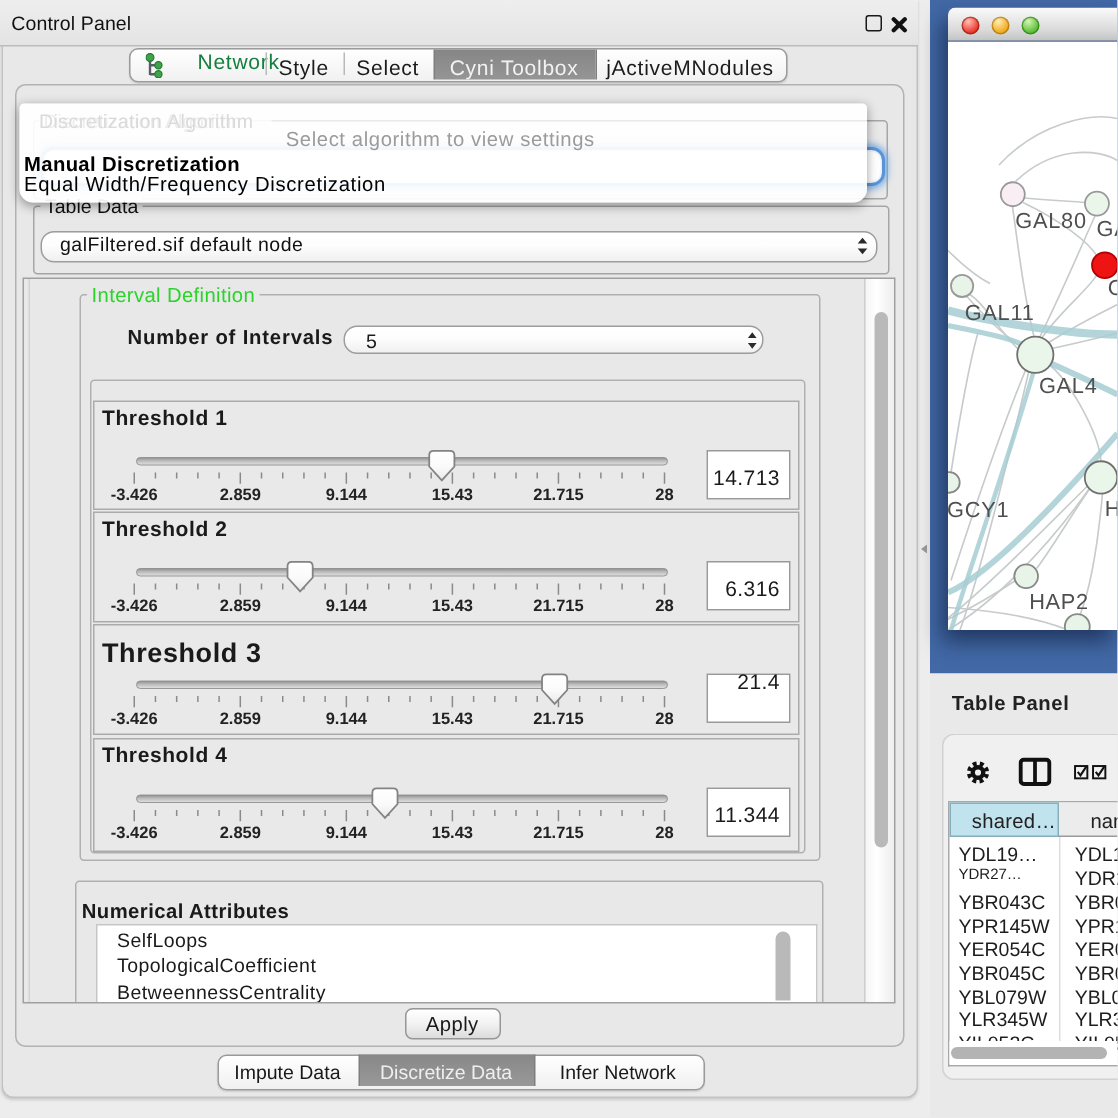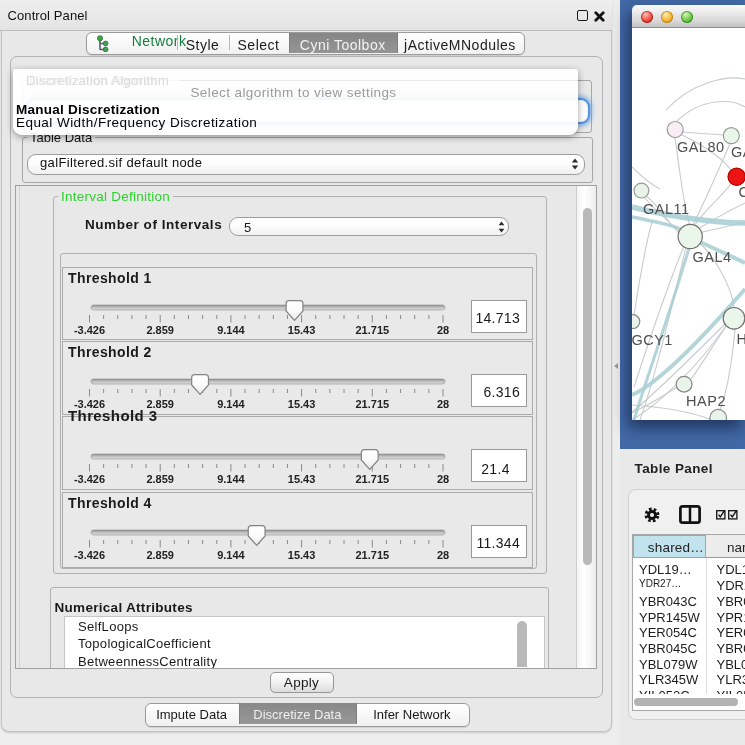--- a/index.html
+++ b/index.html
@@ -105,36 +105,36 @@
 <text x="239.6" y="66.5" font-size="11" font-weight="bold" fill="#222" text-anchor="middle" font-family="Liberation Sans">15.43</text>
 <text x="310.3" y="66.5" font-size="11" font-weight="bold" fill="#222" text-anchor="middle" font-family="Liberation Sans">21.715</text>
 <text x="381.0" y="66.5" font-size="11" font-weight="bold" fill="#222" text-anchor="middle" font-family="Liberation Sans">28</text>
 <g transform="translate(138.08,0)">
         <path d="M-8.4,44 L0,53.3 L8.4,44 L8.4,36.5 Q8.4,33.6 5.4,33.6 L-5.4,33.6 Q-8.4,33.6 -8.4,36.5 Z" fill="url(#thm)" stroke="#838383" stroke-width="1.2"></path>
       </g>
 </svg>
 <div class="abs" style="left:455.0px;top:188.0px;width:54px;height:31px;background:#fff;border:1px solid #999;"></div>
 <div class="t" style="left:455.0px;top:198.9px;width:49px;text-align:right;font-size:14px;letter-spacing:0.3px;">6.316</div>
 <div class="abs" style="left:46.0px;top:230.0px;width:469px;height:72px;border:1px solid #ababab;background:#e9e9e9;"></div>
-<div class="t b" style="left:52.0px;top:222px;font-size:15px;letter-spacing:0.4px;">Threshold 3</div>
+<div class="t b" style="left:52.0px;top:240px;font-size:18px;letter-spacing:0.4px;">Threshold 3</div>
 <svg style="left:46.0px;top:230.0px;" width="471" height="71" viewBox="0 0 471 71">
 <rect x="29" y="38" width="354" height="5" rx="2.5" fill="url(#trk)" stroke="#8e8e8e" stroke-width="0.6"></rect>
 <path d="M27.50,48 L27.50,55.5 M41.64,48 L41.64,52 M55.78,48 L55.78,52 M69.92,48 L69.92,52 M84.06,48 L84.06,52 M98.20,48 L98.20,55.5 M112.34,48 L112.34,52 M126.48,48 L126.48,52 M140.62,48 L140.62,52 M154.76,48 L154.76,52 M168.90,48 L168.90,55.5 M183.04,48 L183.04,52 M197.18,48 L197.18,52 M211.32,48 L211.32,52 M225.46,48 L225.46,52 M239.60,48 L239.60,55.5 M253.74,48 L253.74,52 M267.88,48 L267.88,52 M282.02,48 L282.02,52 M296.16,48 L296.16,52 M310.30,48 L310.30,55.5 M324.44,48 L324.44,52 M338.58,48 L338.58,52 M352.72,48 L352.72,52 M366.86,48 L366.86,52 M381.00,48 L381.00,55.5" stroke="#8a8a8a" stroke-width="1"></path>
 <text x="27.5" y="66.5" font-size="11" font-weight="bold" fill="#222" text-anchor="middle" font-family="Liberation Sans">-3.426</text>
 <text x="98.2" y="66.5" font-size="11" font-weight="bold" fill="#222" text-anchor="middle" font-family="Liberation Sans">2.859</text>
 <text x="168.9" y="66.5" font-size="11" font-weight="bold" fill="#222" text-anchor="middle" font-family="Liberation Sans">9.144</text>
 <text x="239.6" y="66.5" font-size="11" font-weight="bold" fill="#222" text-anchor="middle" font-family="Liberation Sans">15.43</text>
 <text x="310.3" y="66.5" font-size="11" font-weight="bold" fill="#222" text-anchor="middle" font-family="Liberation Sans">21.715</text>
 <text x="381.0" y="66.5" font-size="11" font-weight="bold" fill="#222" text-anchor="middle" font-family="Liberation Sans">28</text>
 <g transform="translate(307.76,0)">
         <path d="M-8.4,44 L0,53.3 L8.4,44 L8.4,36.5 Q8.4,33.6 5.4,33.6 L-5.4,33.6 Q-8.4,33.6 -8.4,36.5 Z" fill="url(#thm)" stroke="#838383" stroke-width="1.2"></path>
       </g>
 </svg>
 <div class="abs" style="left:455.0px;top:263.0px;width:54px;height:31px;background:#fff;border:1px solid #999;"></div>
-<div class="t" style="left:455.0px;top:276px;width:49px;text-align:center;font-size:14px;letter-spacing:0.3px;">21.4</div>
+<div class="t" style="left:455.0px;top:261px;width:49px;text-align:right;font-size:14px;letter-spacing:0.3px;">21.4</div>
 <div class="abs" style="left:46.0px;top:306.0px;width:469px;height:74px;border:1px solid #ababab;background:#e9e9e9;"></div>
 <div class="t b" style="left:52.0px;top:310.0px;font-size:14px;letter-spacing:0.4px;">Threshold 4</div>
 <svg style="left:46.0px;top:306.0px;" width="471" height="71" viewBox="0 0 471 71">
 <rect x="29" y="38" width="354" height="5" rx="2.5" fill="url(#trk)" stroke="#8e8e8e" stroke-width="0.6"></rect>
 <path d="M27.50,48 L27.50,55.5 M41.64,48 L41.64,52 M55.78,48 L55.78,52 M69.92,48 L69.92,52 M84.06,48 L84.06,52 M98.20,48 L98.20,55.5 M112.34,48 L112.34,52 M126.48,48 L126.48,52 M140.62,48 L140.62,52 M154.76,48 L154.76,52 M168.90,48 L168.90,55.5 M183.04,48 L183.04,52 M197.18,48 L197.18,52 M211.32,48 L211.32,52 M225.46,48 L225.46,52 M239.60,48 L239.60,55.5 M253.74,48 L253.74,52 M267.88,48 L267.88,52 M282.02,48 L282.02,52 M296.16,48 L296.16,52 M310.30,48 L310.30,55.5 M324.44,48 L324.44,52 M338.58,48 L338.58,52 M352.72,48 L352.72,52 M366.86,48 L366.86,52 M381.00,48 L381.00,55.5" stroke="#8a8a8a" stroke-width="1"></path>
 <text x="27.5" y="66.5" font-size="11" font-weight="bold" fill="#222" text-anchor="middle" font-family="Liberation Sans">-3.426</text>
 <text x="98.2" y="66.5" font-size="11" font-weight="bold" fill="#222" text-anchor="middle" font-family="Liberation Sans">2.859</text>
 <text x="168.9" y="66.5" font-size="11" font-weight="bold" fill="#222" text-anchor="middle" font-family="Liberation Sans">9.144</text>
 <text x="239.6" y="66.5" font-size="11" font-weight="bold" fill="#222" text-anchor="middle" font-family="Liberation Sans">15.43</text>
 <text x="310.3" y="66.5" font-size="11" font-weight="bold" fill="#222" text-anchor="middle" font-family="Liberation Sans">21.715</text>

